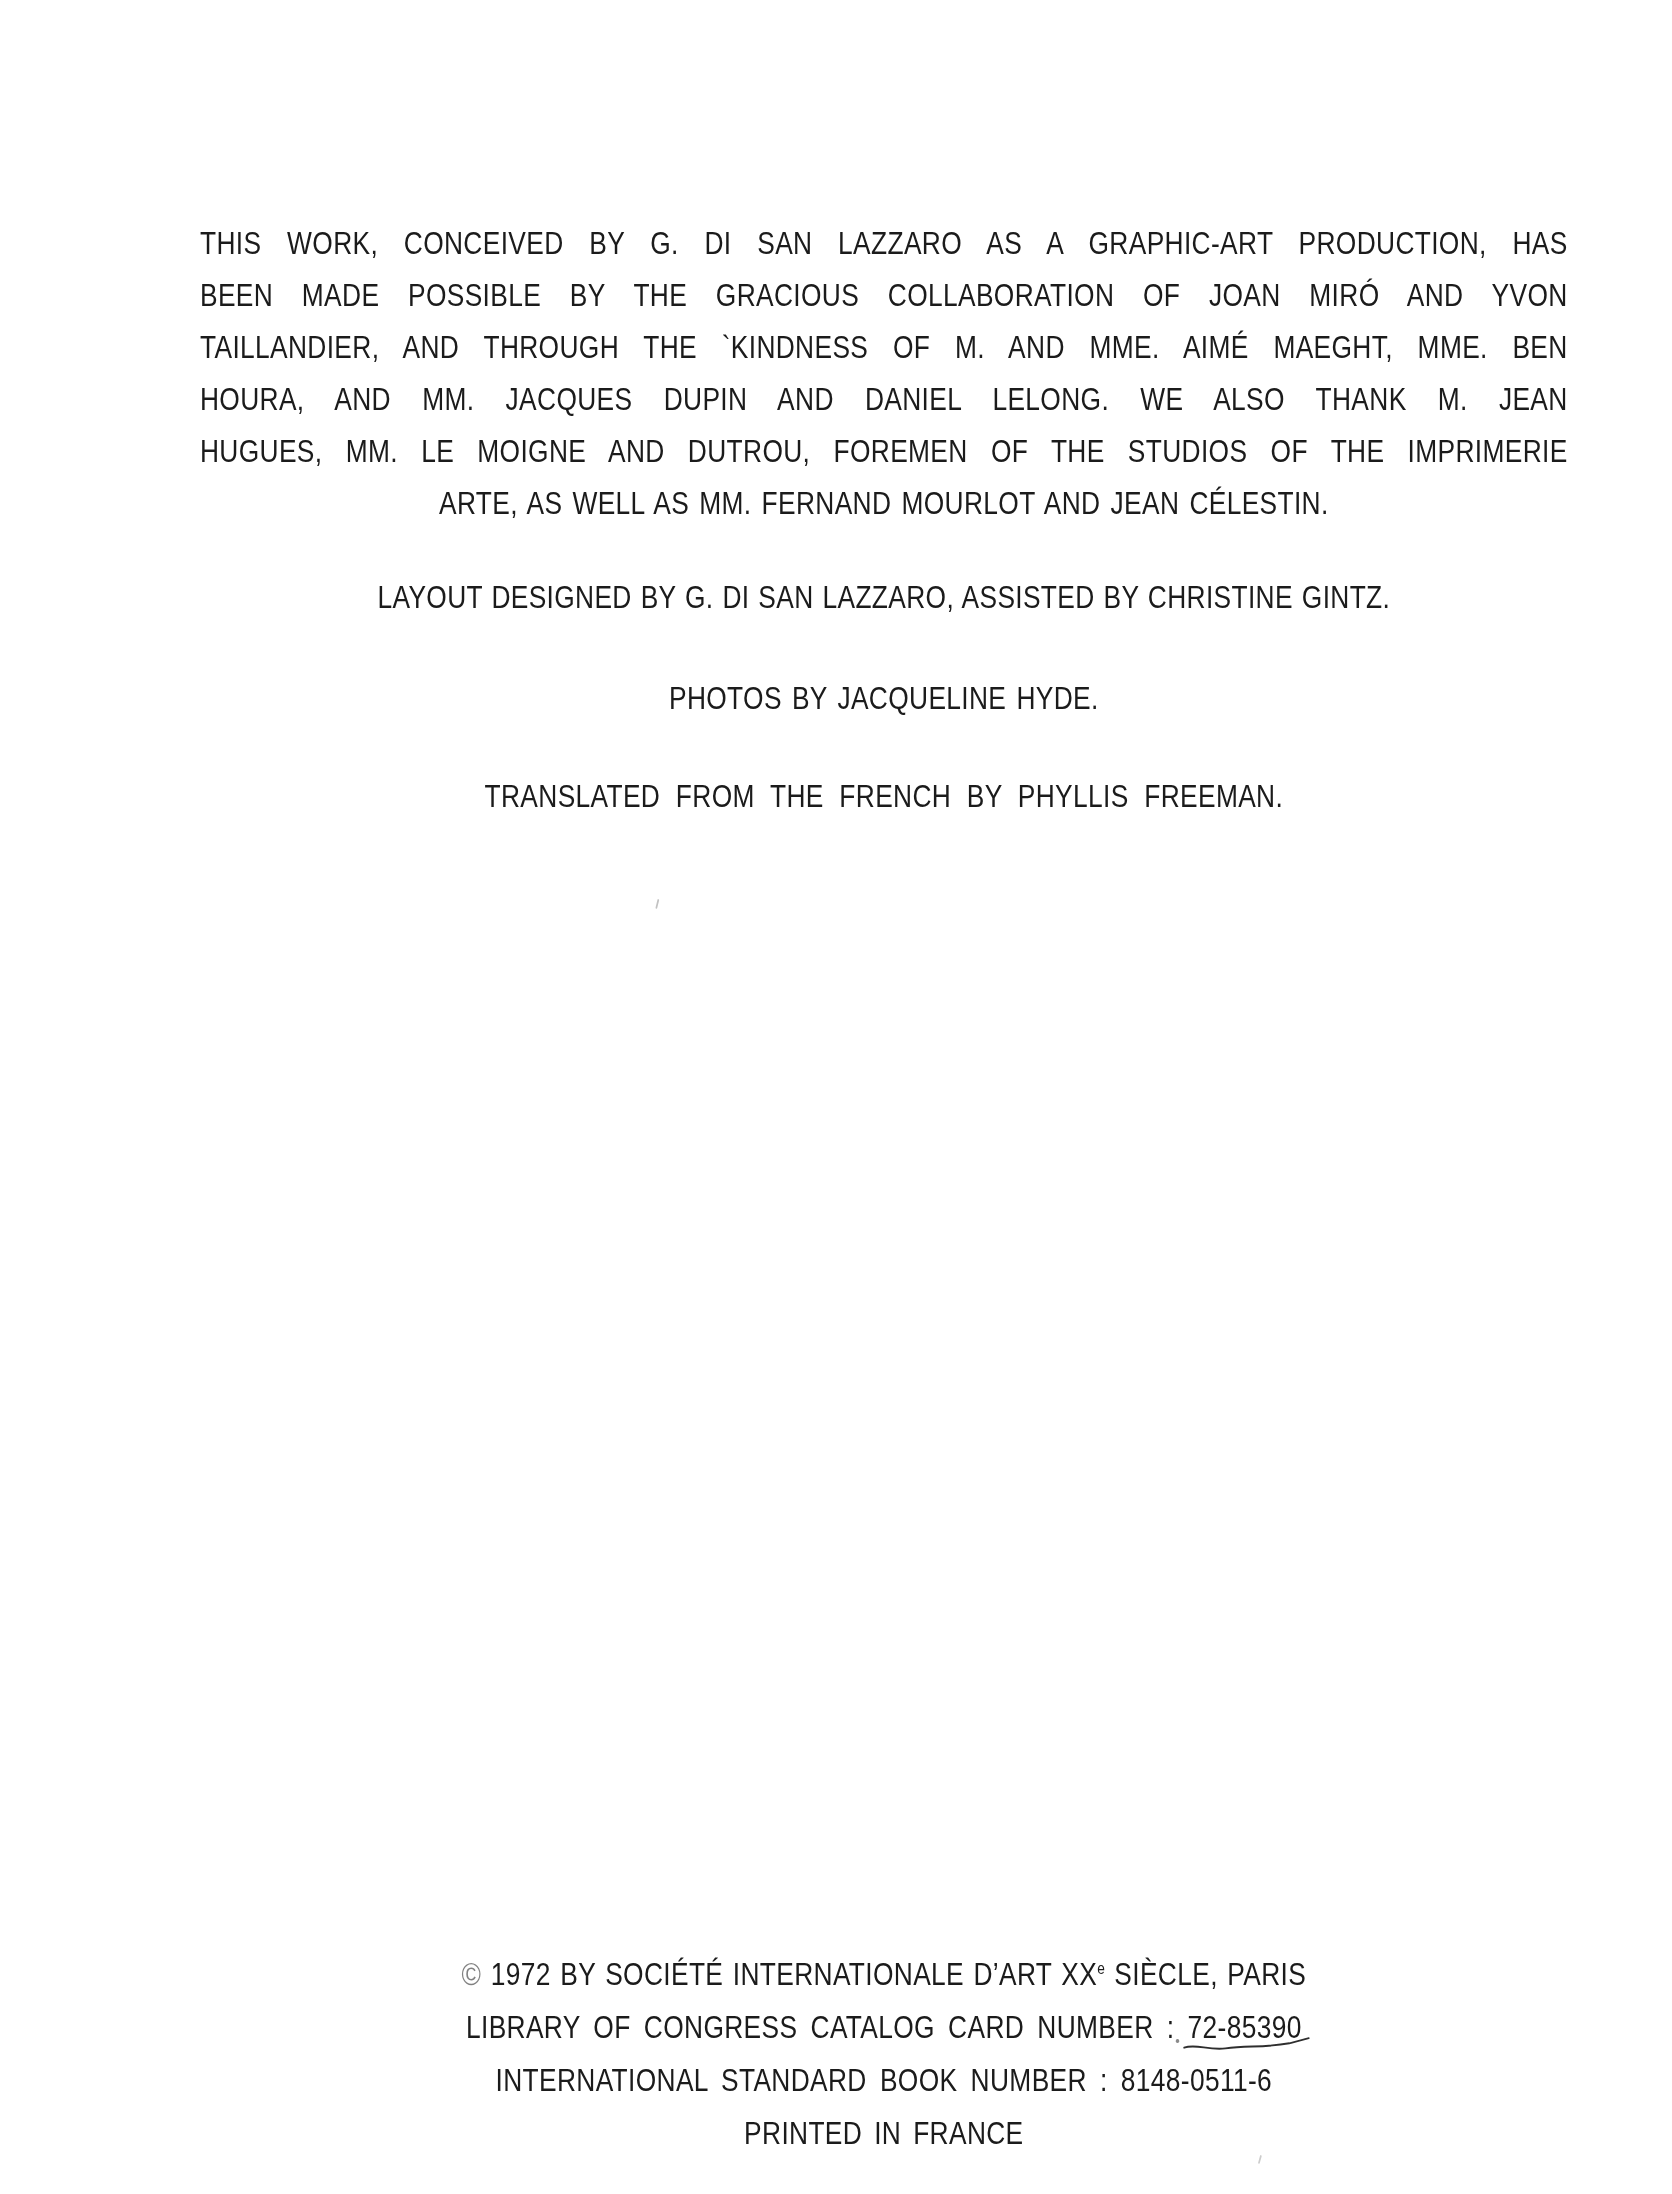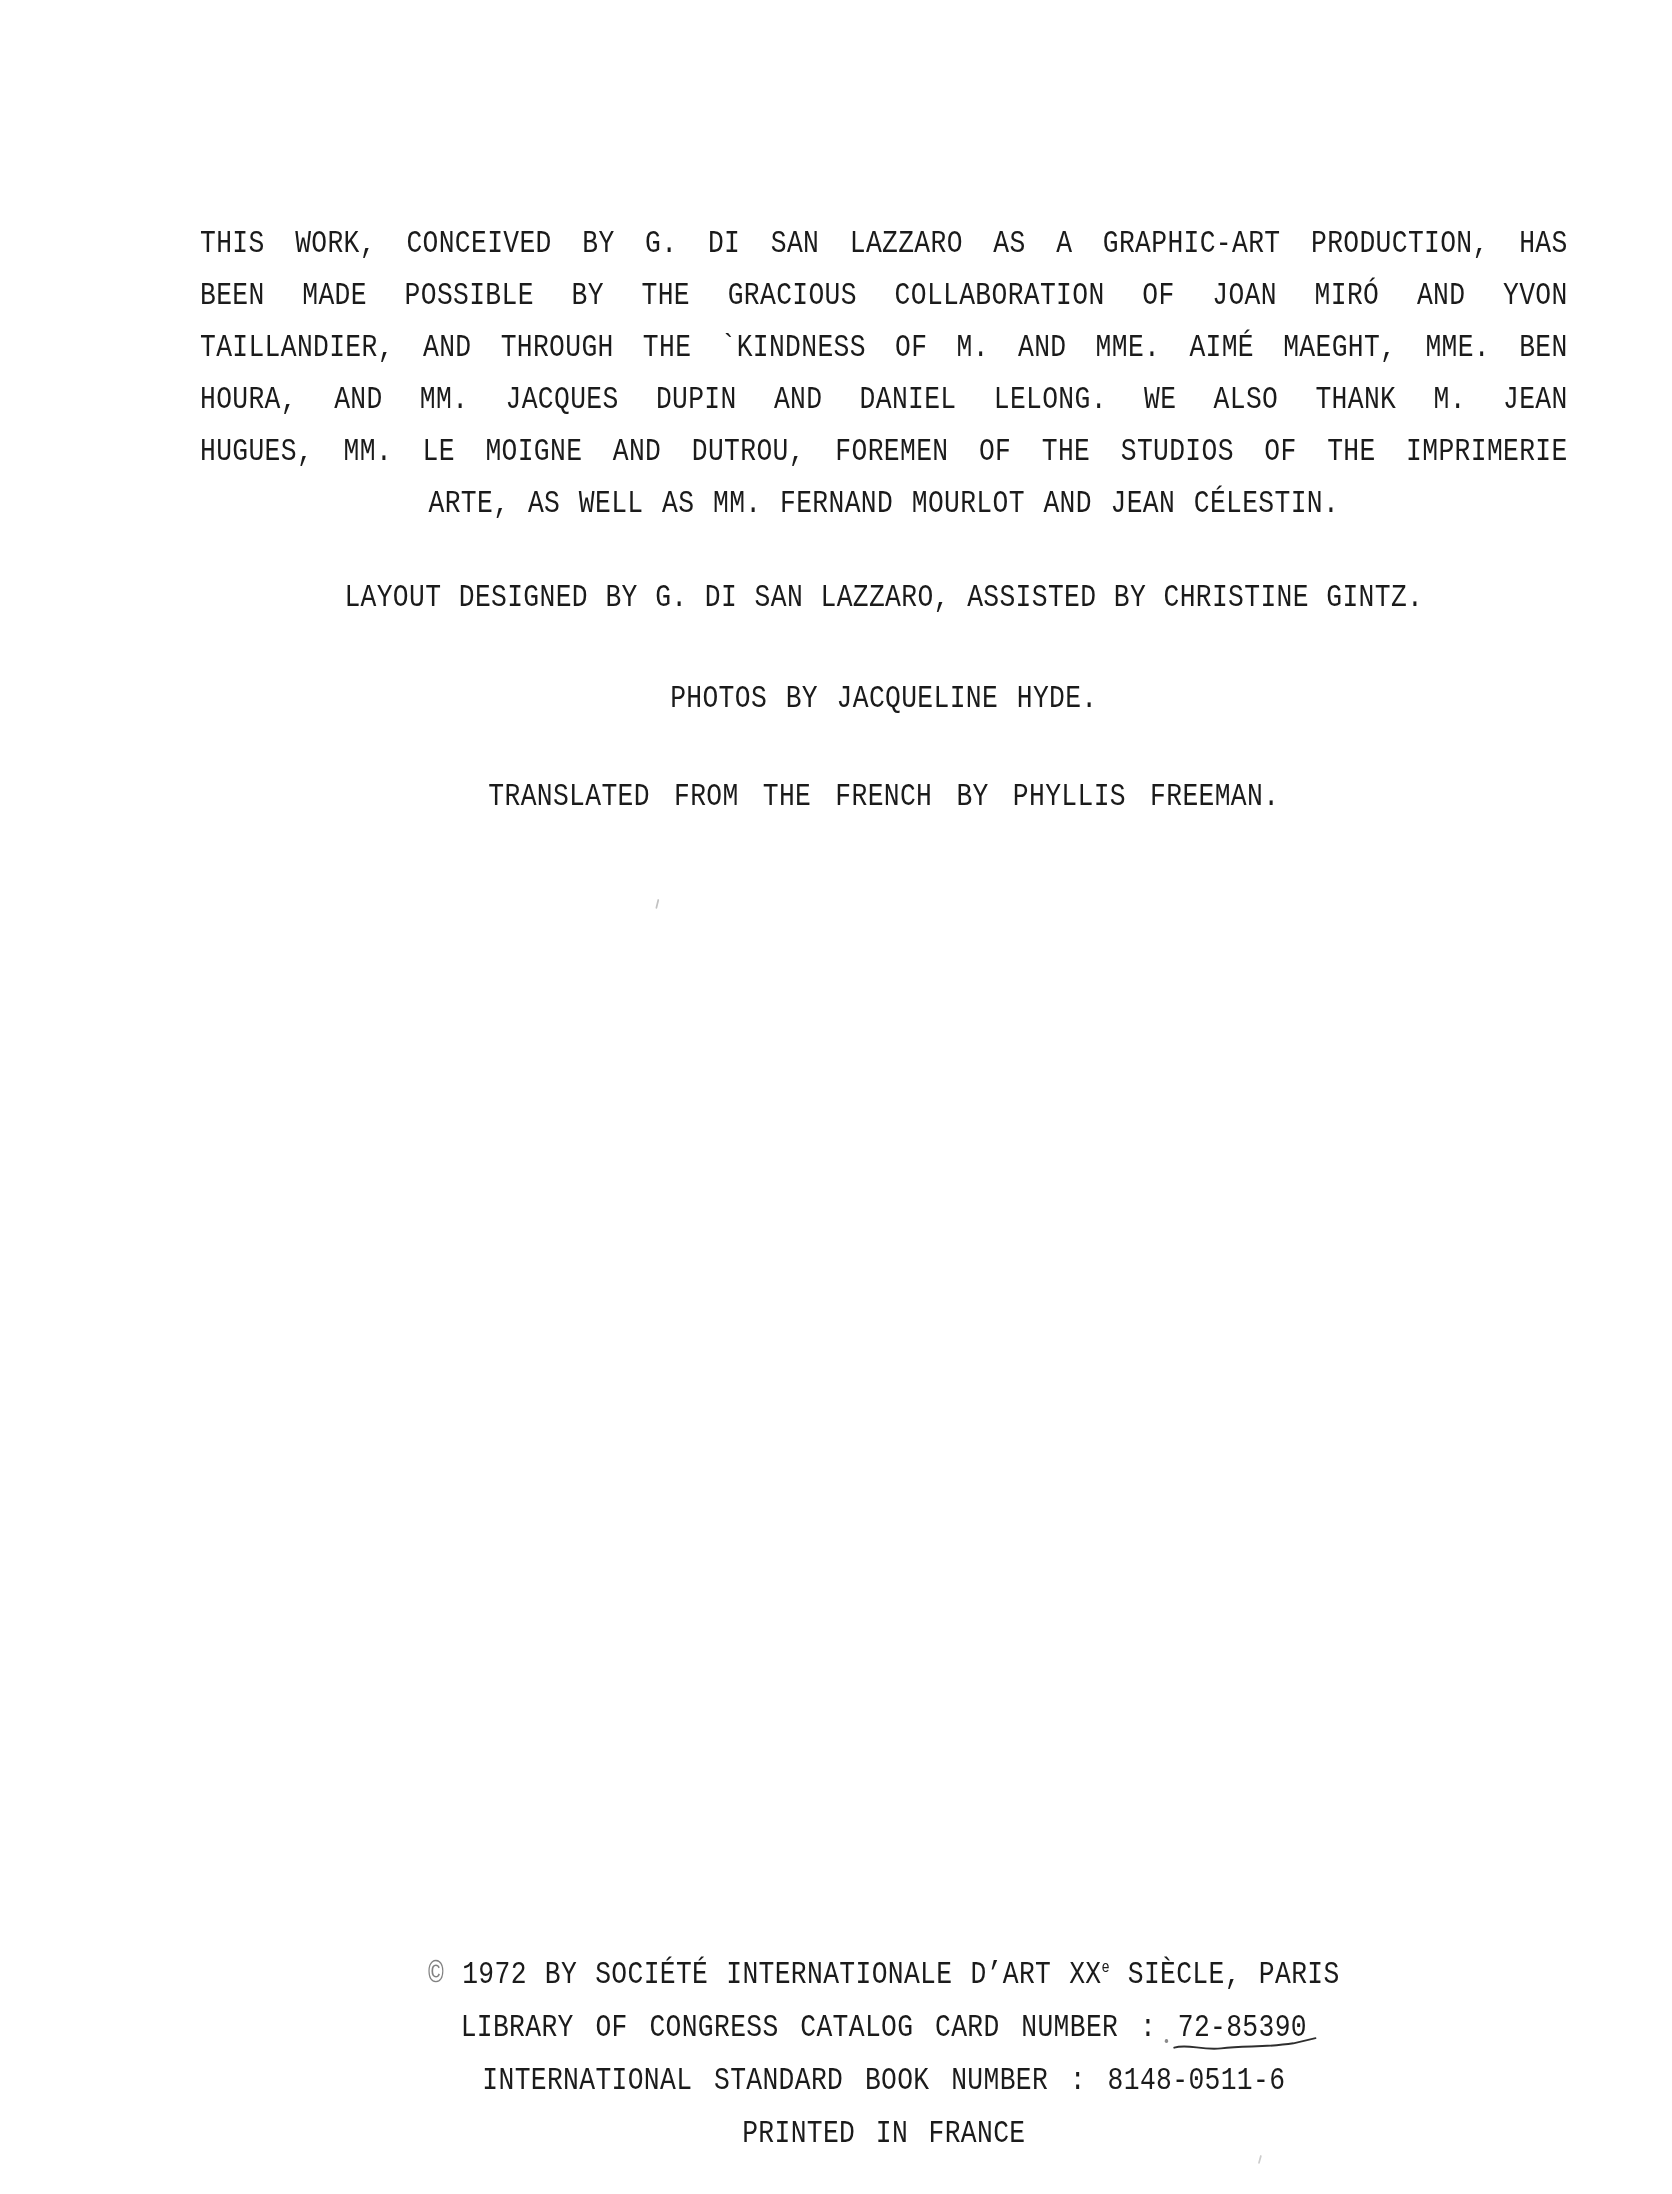--- a/index.html
+++ b/index.html
@@ -6,21 +6,21 @@
     margin: 0;
     padding: 0;
     background: #ffffff;
   }
   .page {
     position: relative;
     width: 1673px;
     height: 2194px;
     background: #ffffff;
     overflow: hidden;
-    font-family: Liberation Mono, monospace;
+    font-family: Liberation Sans, sans-serif;
     color: #1b1b1b;
   }
   
   .text-layer {
     position: absolute;
     left: 200px;
     top: 218px;
     width: 1609px;
     height: 1960px;
     transform: scaleX(0.85);

